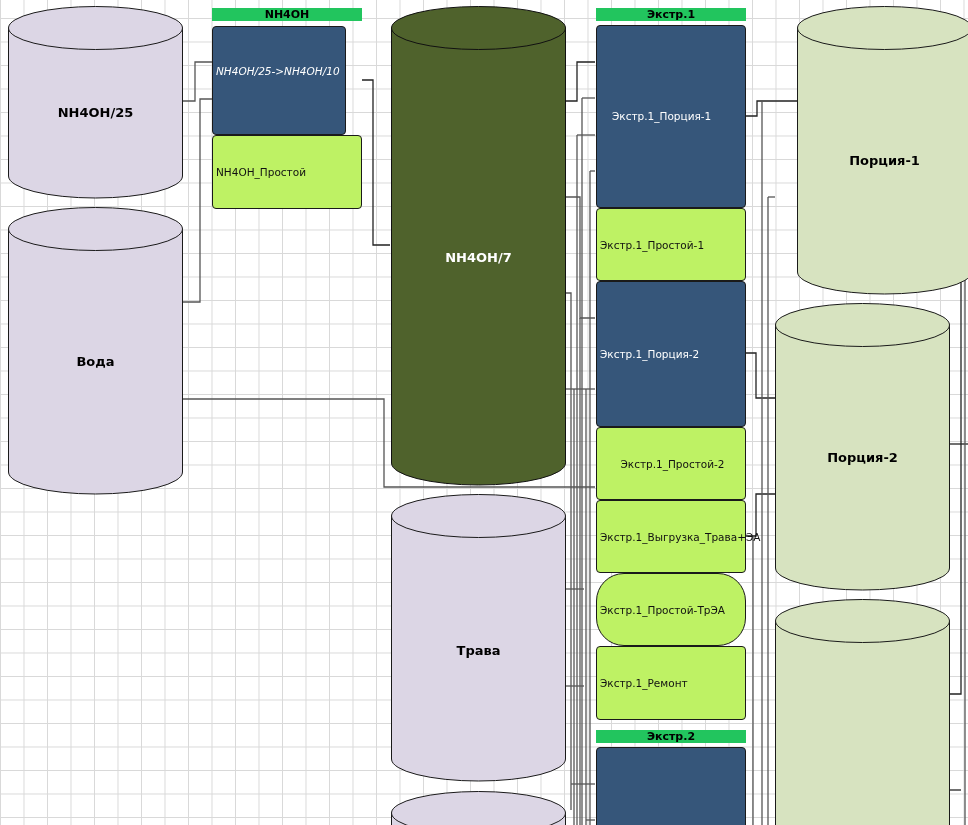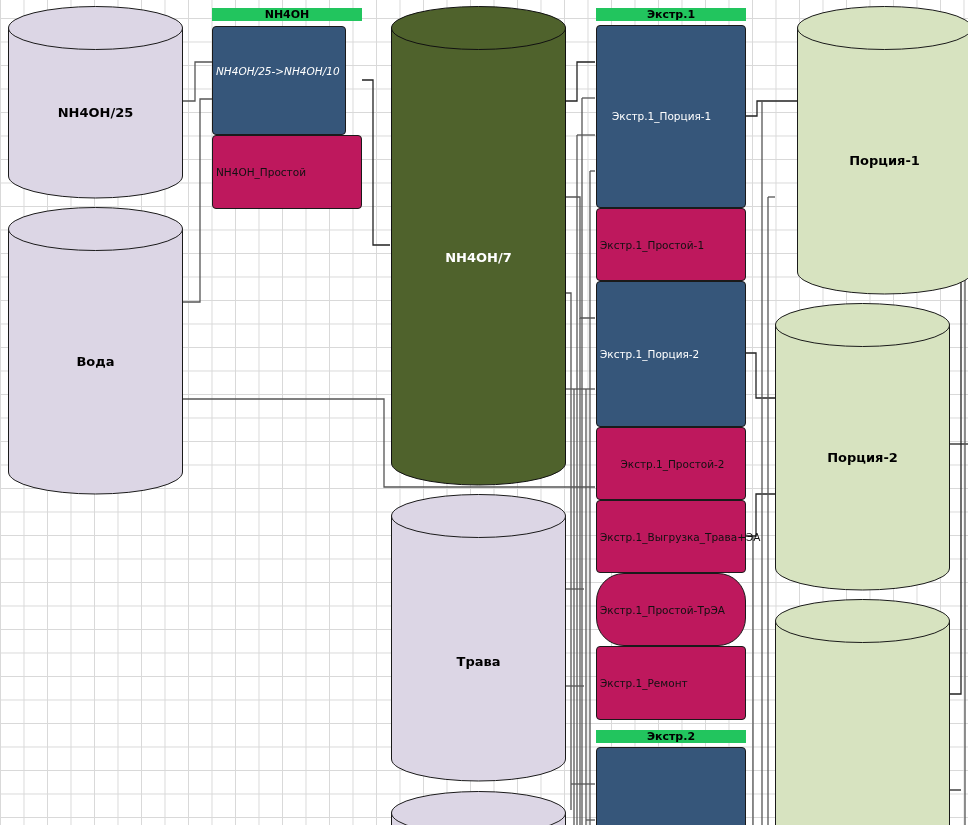--- a/index.html
+++ b/index.html
@@ -21,21 +21,21 @@
     font-size: 13px; font-weight: bold; color: #000;
   }
   .cyl.dark .cyl-label { color: #ffffff; }
   .box {
     position: absolute; box-sizing: border-box;
     border: 1px solid #1a1a1a; border-radius: 4px;
     font-size: 10.5px; display: flex; align-items: center;
     padding-left: 3px; white-space: nowrap;
   }
   .box.dark { background: #36567a; color: #ffffff; }
-  .box.light { background: #be185d; color: #111111; }
+  .box.light { background: #bef264; color: #111111; }
   .group-title {
     position: absolute; font-size: 11px; font-weight: bold; color: #000;
     text-align: center; background: #22c55e;
   }
   .wires { position: absolute; left: 0; top: 0; }
   .wires path { fill: none; stroke: #555555; stroke-width: 1.3; }
   .wires path.dark { stroke: #222222; }
 </style>
 </head>
 <body>
@@ -115,21 +115,21 @@
       <ellipse cx="87.5" cy="22" rx="87" ry="21.5" fill="#4f622c" stroke="#111" stroke-width="1"></ellipse>
     </svg>
     <div class="cyl-label" style="top:244px;">NH4OH/7</div>
   </div>
 
   <div class="cyl" style="left:391px;top:494px;width:175px;height:288px;">
     <svg width="175" height="288">
       <path d="M0.5,22 L0.5,265 A87,22 0 0,0 174.5,265 L174.5,22 Z" fill="#dcd6e5" stroke="#1a1a1a" stroke-width="1"></path>
       <ellipse cx="87.5" cy="22" rx="87" ry="21.5" fill="#dcd6e5" stroke="#1a1a1a" stroke-width="1"></ellipse>
     </svg>
-    <div class="cyl-label" style="top:160px;">Трава</div>
+    <div class="cyl-label" style="top:149px;">Трава</div>
   </div>
 
   <div class="cyl" style="left:391px;top:791px;width:175px;height:100px;">
     <svg width="175" height="100">
       <path d="M0.5,22 L0.5,100 L174.5,100 L174.5,22 Z" fill="#dcd6e5" stroke="#1a1a1a" stroke-width="1"></path>
       <ellipse cx="87.5" cy="22" rx="87" ry="21.5" fill="#dcd6e5" stroke="#1a1a1a" stroke-width="1"></ellipse>
     </svg>
     <div class="cyl-label" style="top:50px;"></div>
   </div>
 

